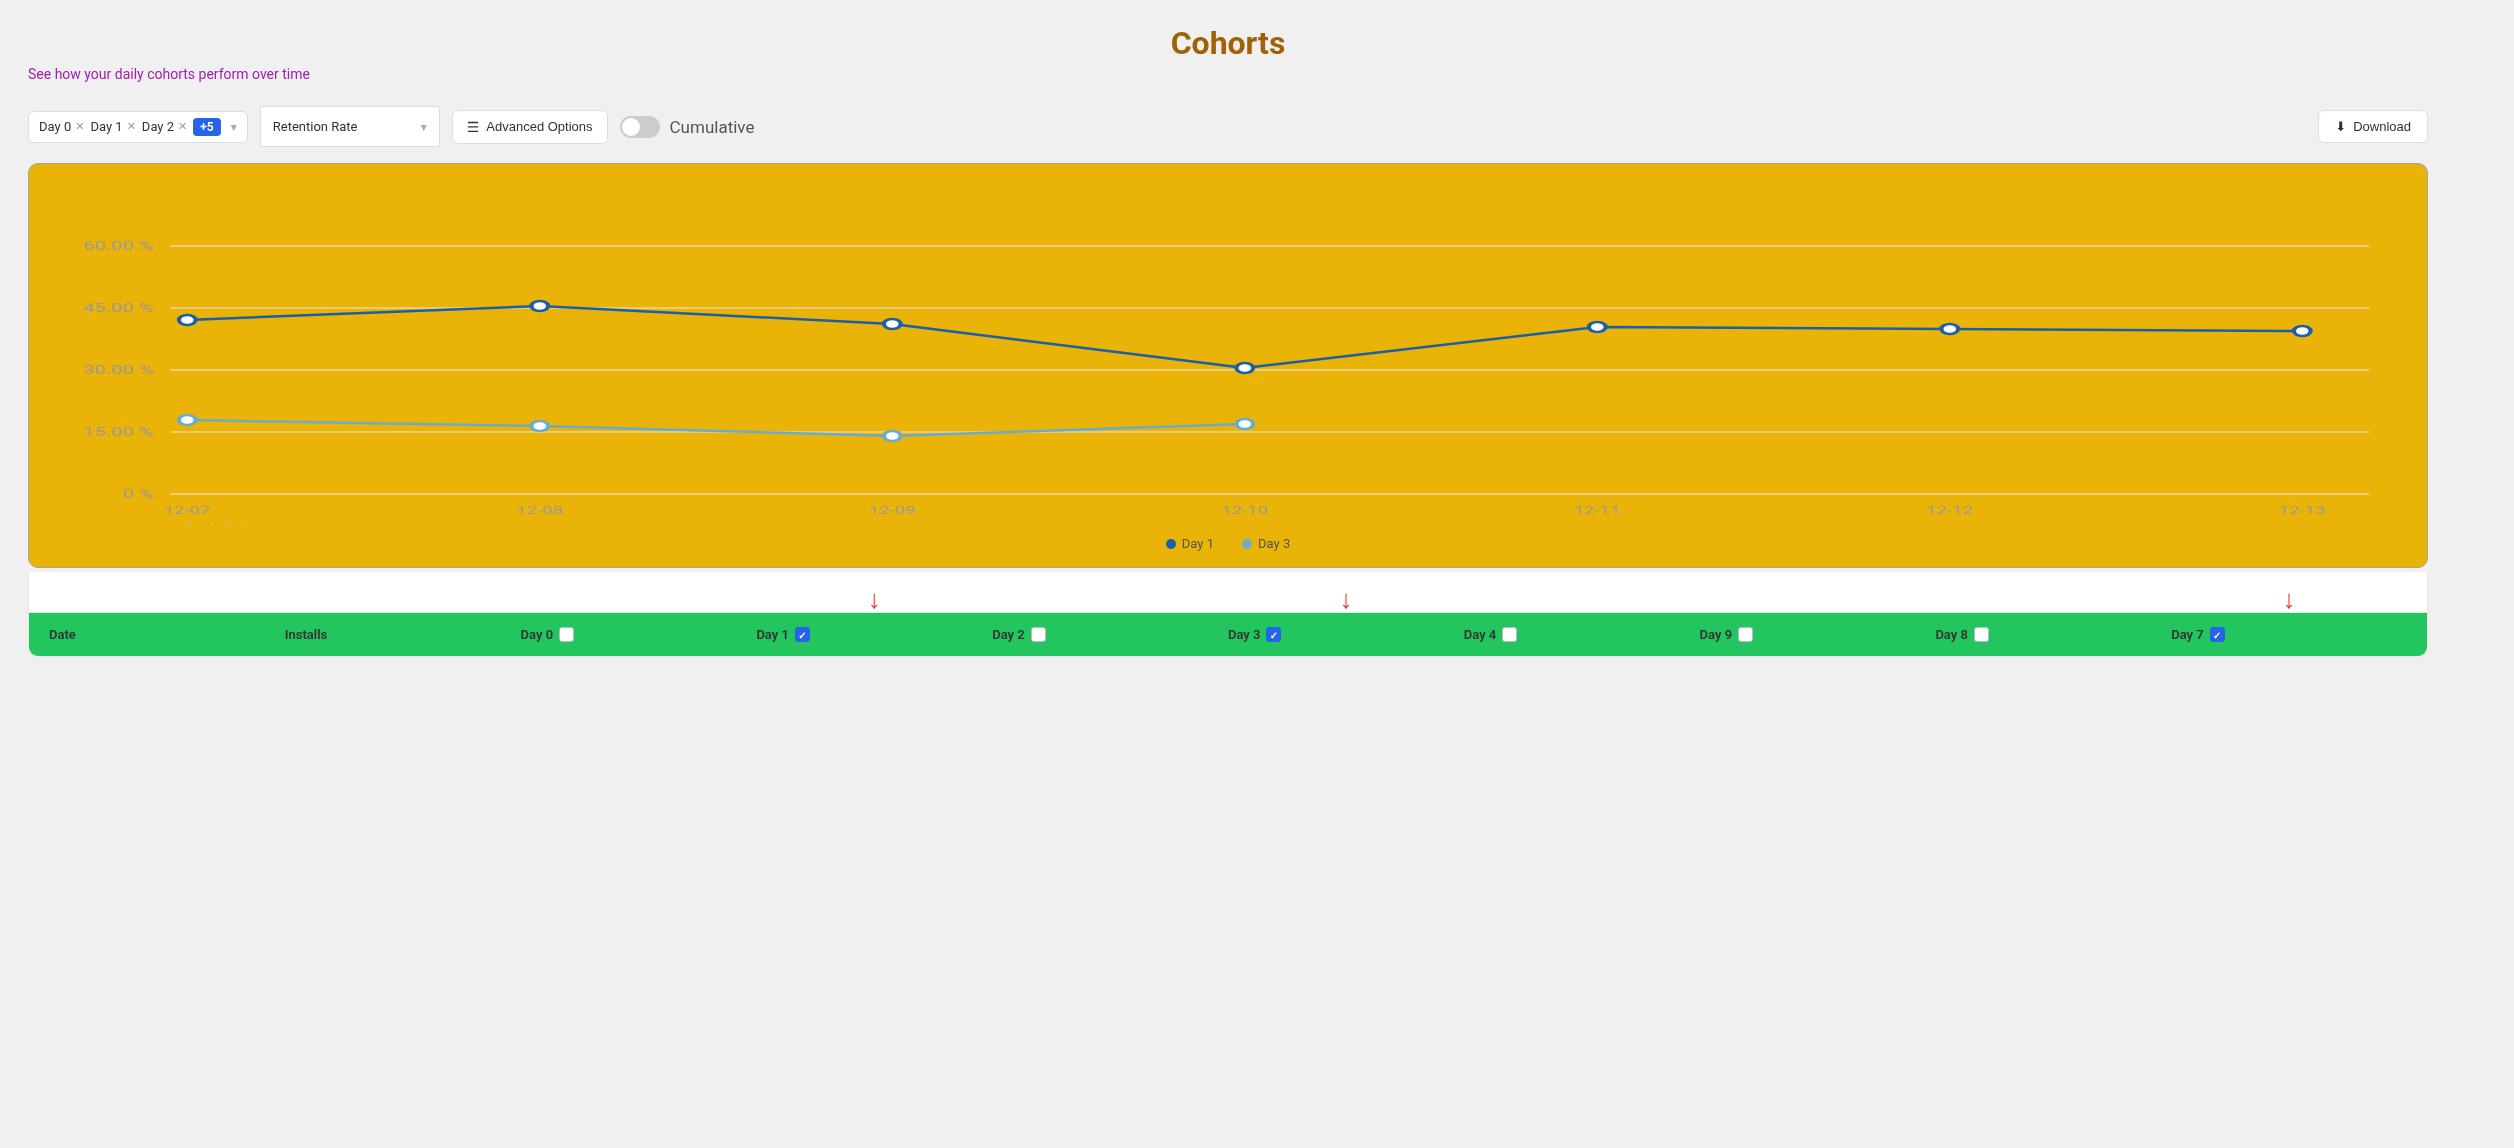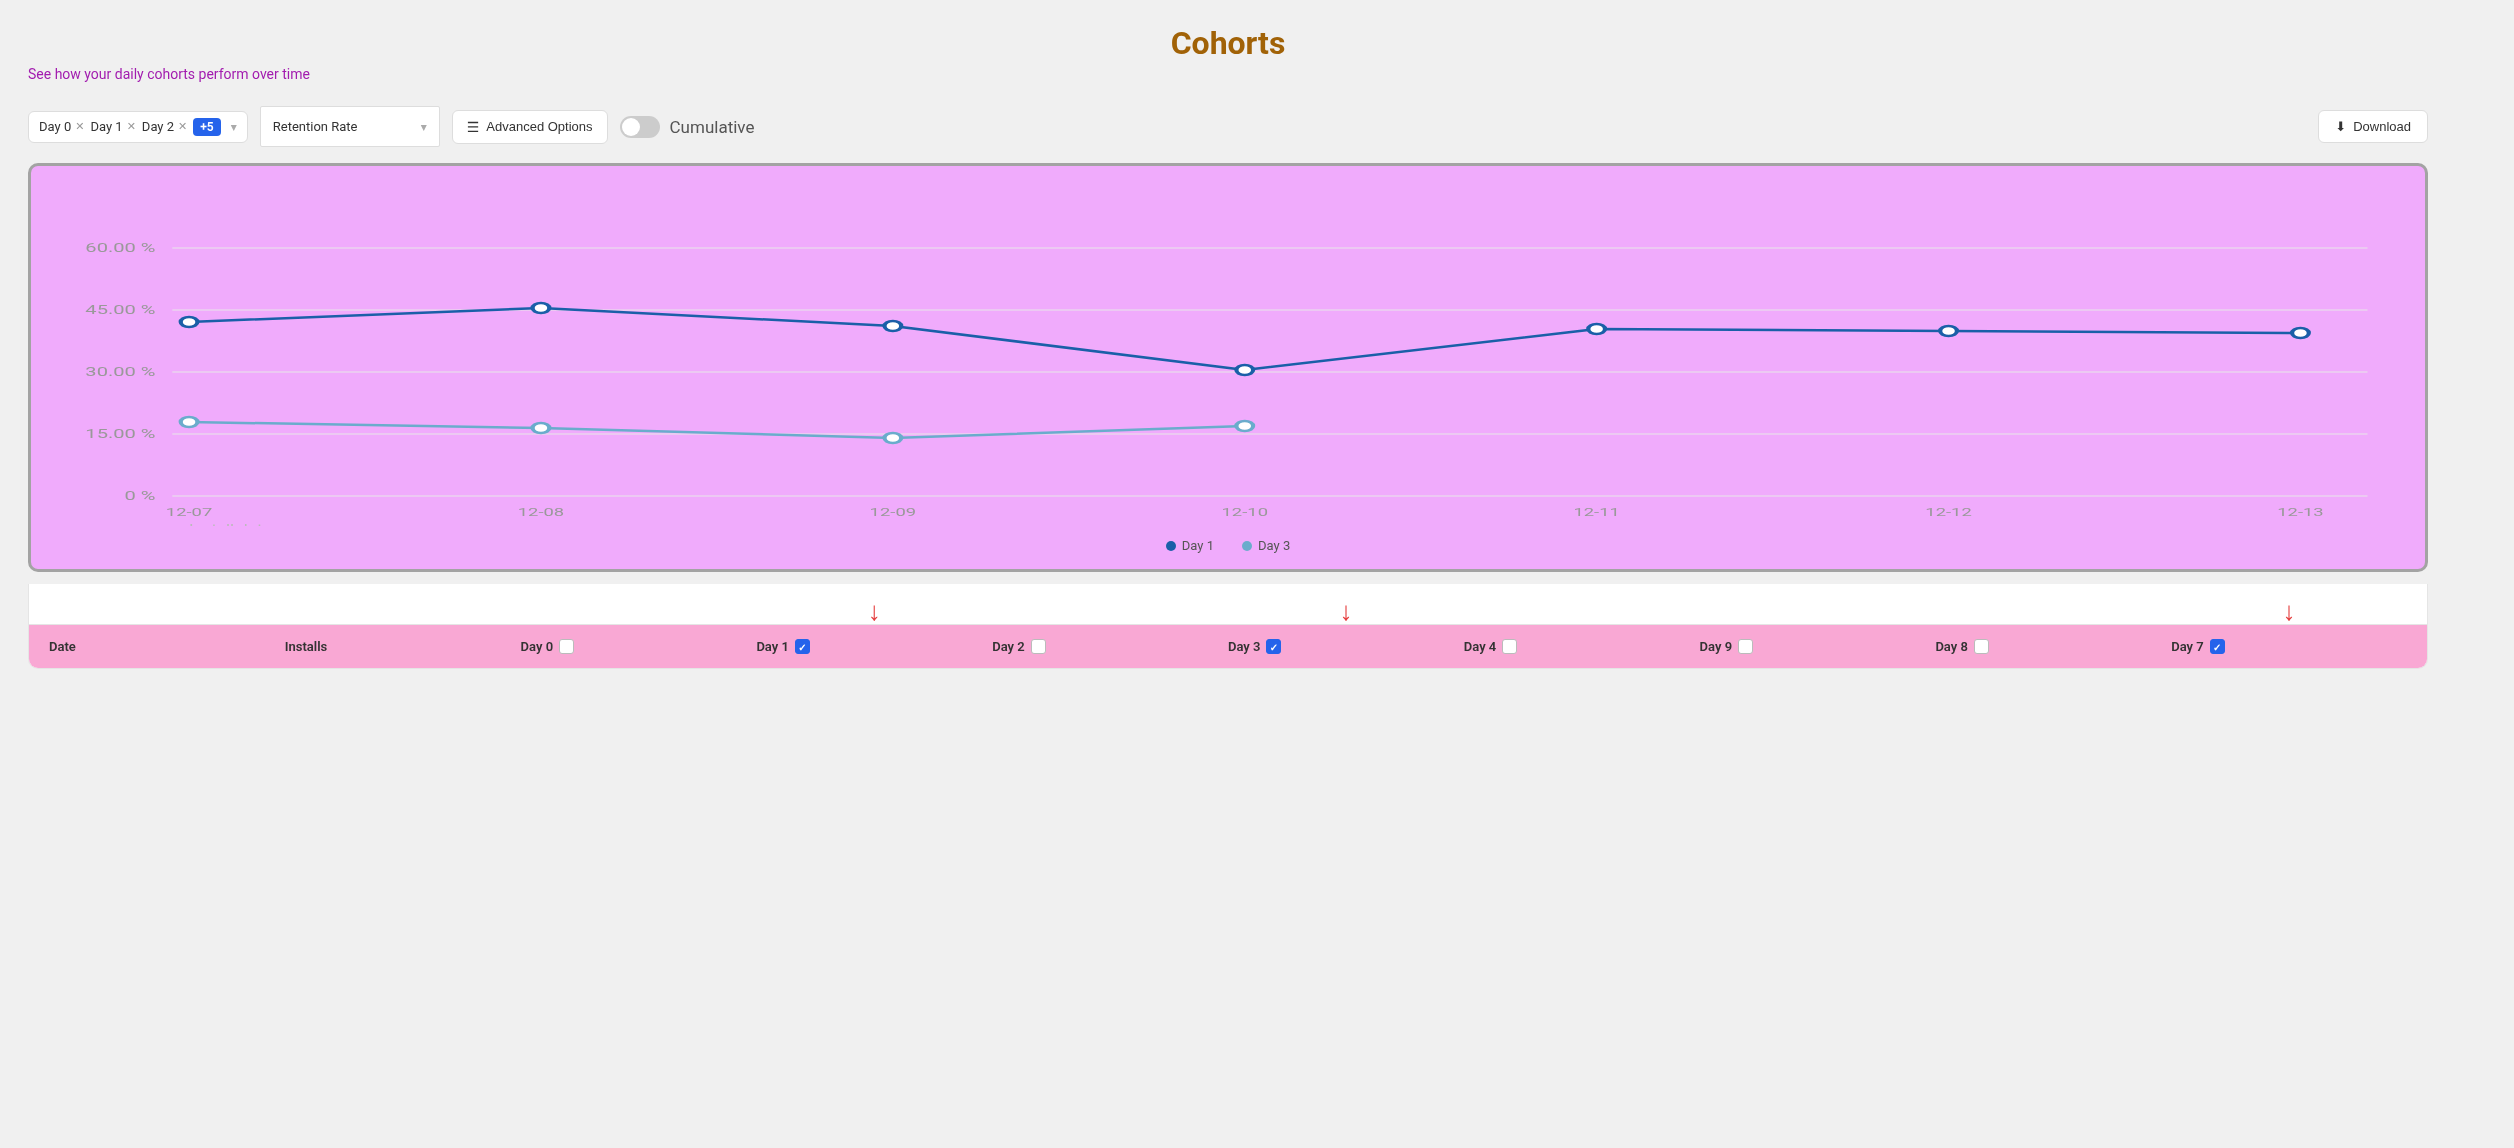--- a/index.html
+++ b/index.html
@@ -129,25 +129,25 @@
       border: 1px solid #ddd;
       border-radius: 6px;
       padding: 8px 16px;
       gap: 7px;
       cursor: pointer;
       font-size: 13px;
       color: #333;
       margin-left: auto;
     }
     .chart-card {
-      background: #f0abfc;
+      background: #eab308;
       border-radius: 10px;
-      border: 3px solid #a3a3a3;
+      border: 1px solid #a3a3a3;
       padding: 20px 24px 16px;
-      margin-bottom: 12px;
+      margin-bottom: 4px;
     }
     .chart-area {
       position: relative;
       width: 100%;
       height: 340px;
     }
     svg.chart-svg {
       width: 100%;
       height: 100%;
     }
@@ -324,21 +324,21 @@
       </div>
       <div></div>
       <div></div>
       <div></div>
 
       <div style="display:flex; justify-content:center; align-items:flex-end;">
         <span style="color:#e53e3e; font-size:26px; line-height:1; display:block;">↓</span>
       </div>
     </div>
 
-    <div style="display:grid; grid-template-columns: repeat(10, 1fr); background:#f9a8d4; border-top:1px solid #e5e5e5; padding: 14px 20px; font-size:13px; font-weight:600; color:#333;">
+    <div style="display:grid; grid-template-columns: repeat(10, 1fr); background:#22c55e; border-top:1px solid #e5e5e5; padding: 14px 20px; font-size:13px; font-weight:600; color:#333;">
       <div class="table-col">
         <span>Date</span>
       </div>
       <div class="table-col">
         <span>Installs</span>
       </div>
       <div class="table-col">
         <span>Day 0</span>
         <div class="col-checkbox"></div>
       </div>

